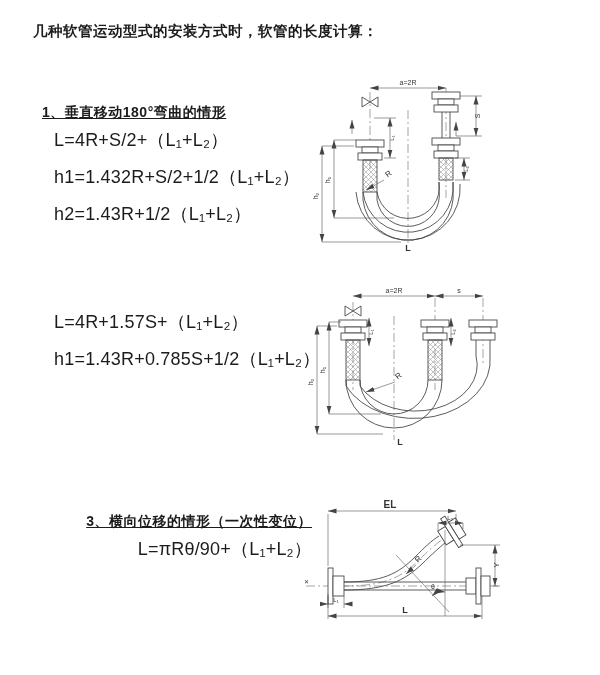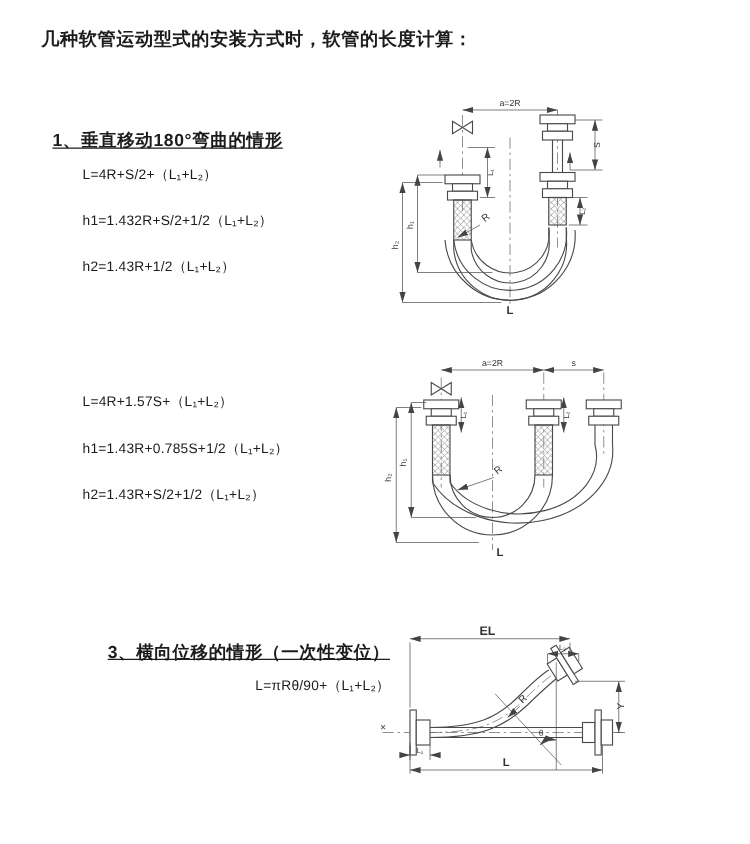--- a/index.html
+++ b/index.html
@@ -1,21 +1,21 @@
 <!DOCTYPE html>
 <html><head>
 <meta charset="utf-8">
 <style>
   html,body{margin:0;padding:0;background:#fff;}
   .page{position:relative;width:600px;height:675px;background:#ffffff;overflow:hidden;
         font-family:"Liberation Sans","DejaVu Sans",sans-serif;color:#1c1c1c;padding-left:22px;}
   .title{position:absolute;left:33px;top:22px;font-size:14.5px;font-weight:700;letter-spacing:.5px;}
   .sec{position:absolute;left:42px;width:270px;}
   .sec .heading{font-size:14px;font-weight:700;letter-spacing:.5px;white-space:nowrap;text-decoration:underline;}
-  .sec .formula{margin-left:24px;font-size:11px;line-height:37px;white-space:nowrap;letter-spacing:.2px;}
+  .sec .formula{margin-left:12px;font-size:18px;line-height:37px;white-space:nowrap;letter-spacing:.2px;}
   .sec .formula:first-of-type{margin-top:2px;}
   svg.diagram{position:absolute;}
   svg .ln{stroke:#4a4a4a;stroke-width:.9;fill:none;}
   svg .thin{stroke:#5a5a5a;stroke-width:.6;fill:none;}
   svg .cl{stroke:#6a6a6a;stroke-width:.6;fill:none;stroke-dasharray:9 3 2 3;}
   svg .dim{stroke:#555;stroke-width:.6;fill:none;}
   svg rect.fit{fill:#fff;stroke:#4a4a4a;stroke-width:.9;}
   svg text{font-family:"Liberation Sans","DejaVu Sans",sans-serif;fill:#333;}
   svg .lab{font-size:7px;}
   svg .lab6{font-size:6px;}
@@ -127,21 +127,20 @@
       <path class="dim" d="M78,108 L60,118" marker-end="url(#arr1)"></path>
       <text class="lab8" transform="rotate(-38 84 104)" x="84" y="104" text-anchor="middle">R</text>
     </g>
 
     <text class="lab9" x="102" y="179" text-anchor="middle">L</text>
   </svg>
 
   <div class="sec" style="top:302px;">
     <div class="formula">L=4R+1.57S+（L₁+L₂）</div>
     <div class="formula">h1=1.43R+0.785S+1/2（L₁+L₂）</div>
-    <div class="formula">h2=1.43R+S/2+1/2（L₁+L₂）</div>
   </div>
 
   <svg class="diagram" style="left:303px;top:282px;" width="297" height="170" viewBox="0 0 297 170">
     <defs>
       <pattern id="braid2" width="5" height="5" patternUnits="userSpaceOnUse">
         <path d="M0,5 L5,0 M0,0 L5,5" stroke="#8a8a8a" stroke-width="0.5"></path>
       </pattern>
       <marker id="arr2" markerWidth="9" markerHeight="6" refX="8.5" refY="3" orient="auto-start-reverse" markerUnits="userSpaceOnUse">
         <path d="M8.5,3 L0,0.5 L0,5.5 Z" fill="#444"></path>
       </marker>

